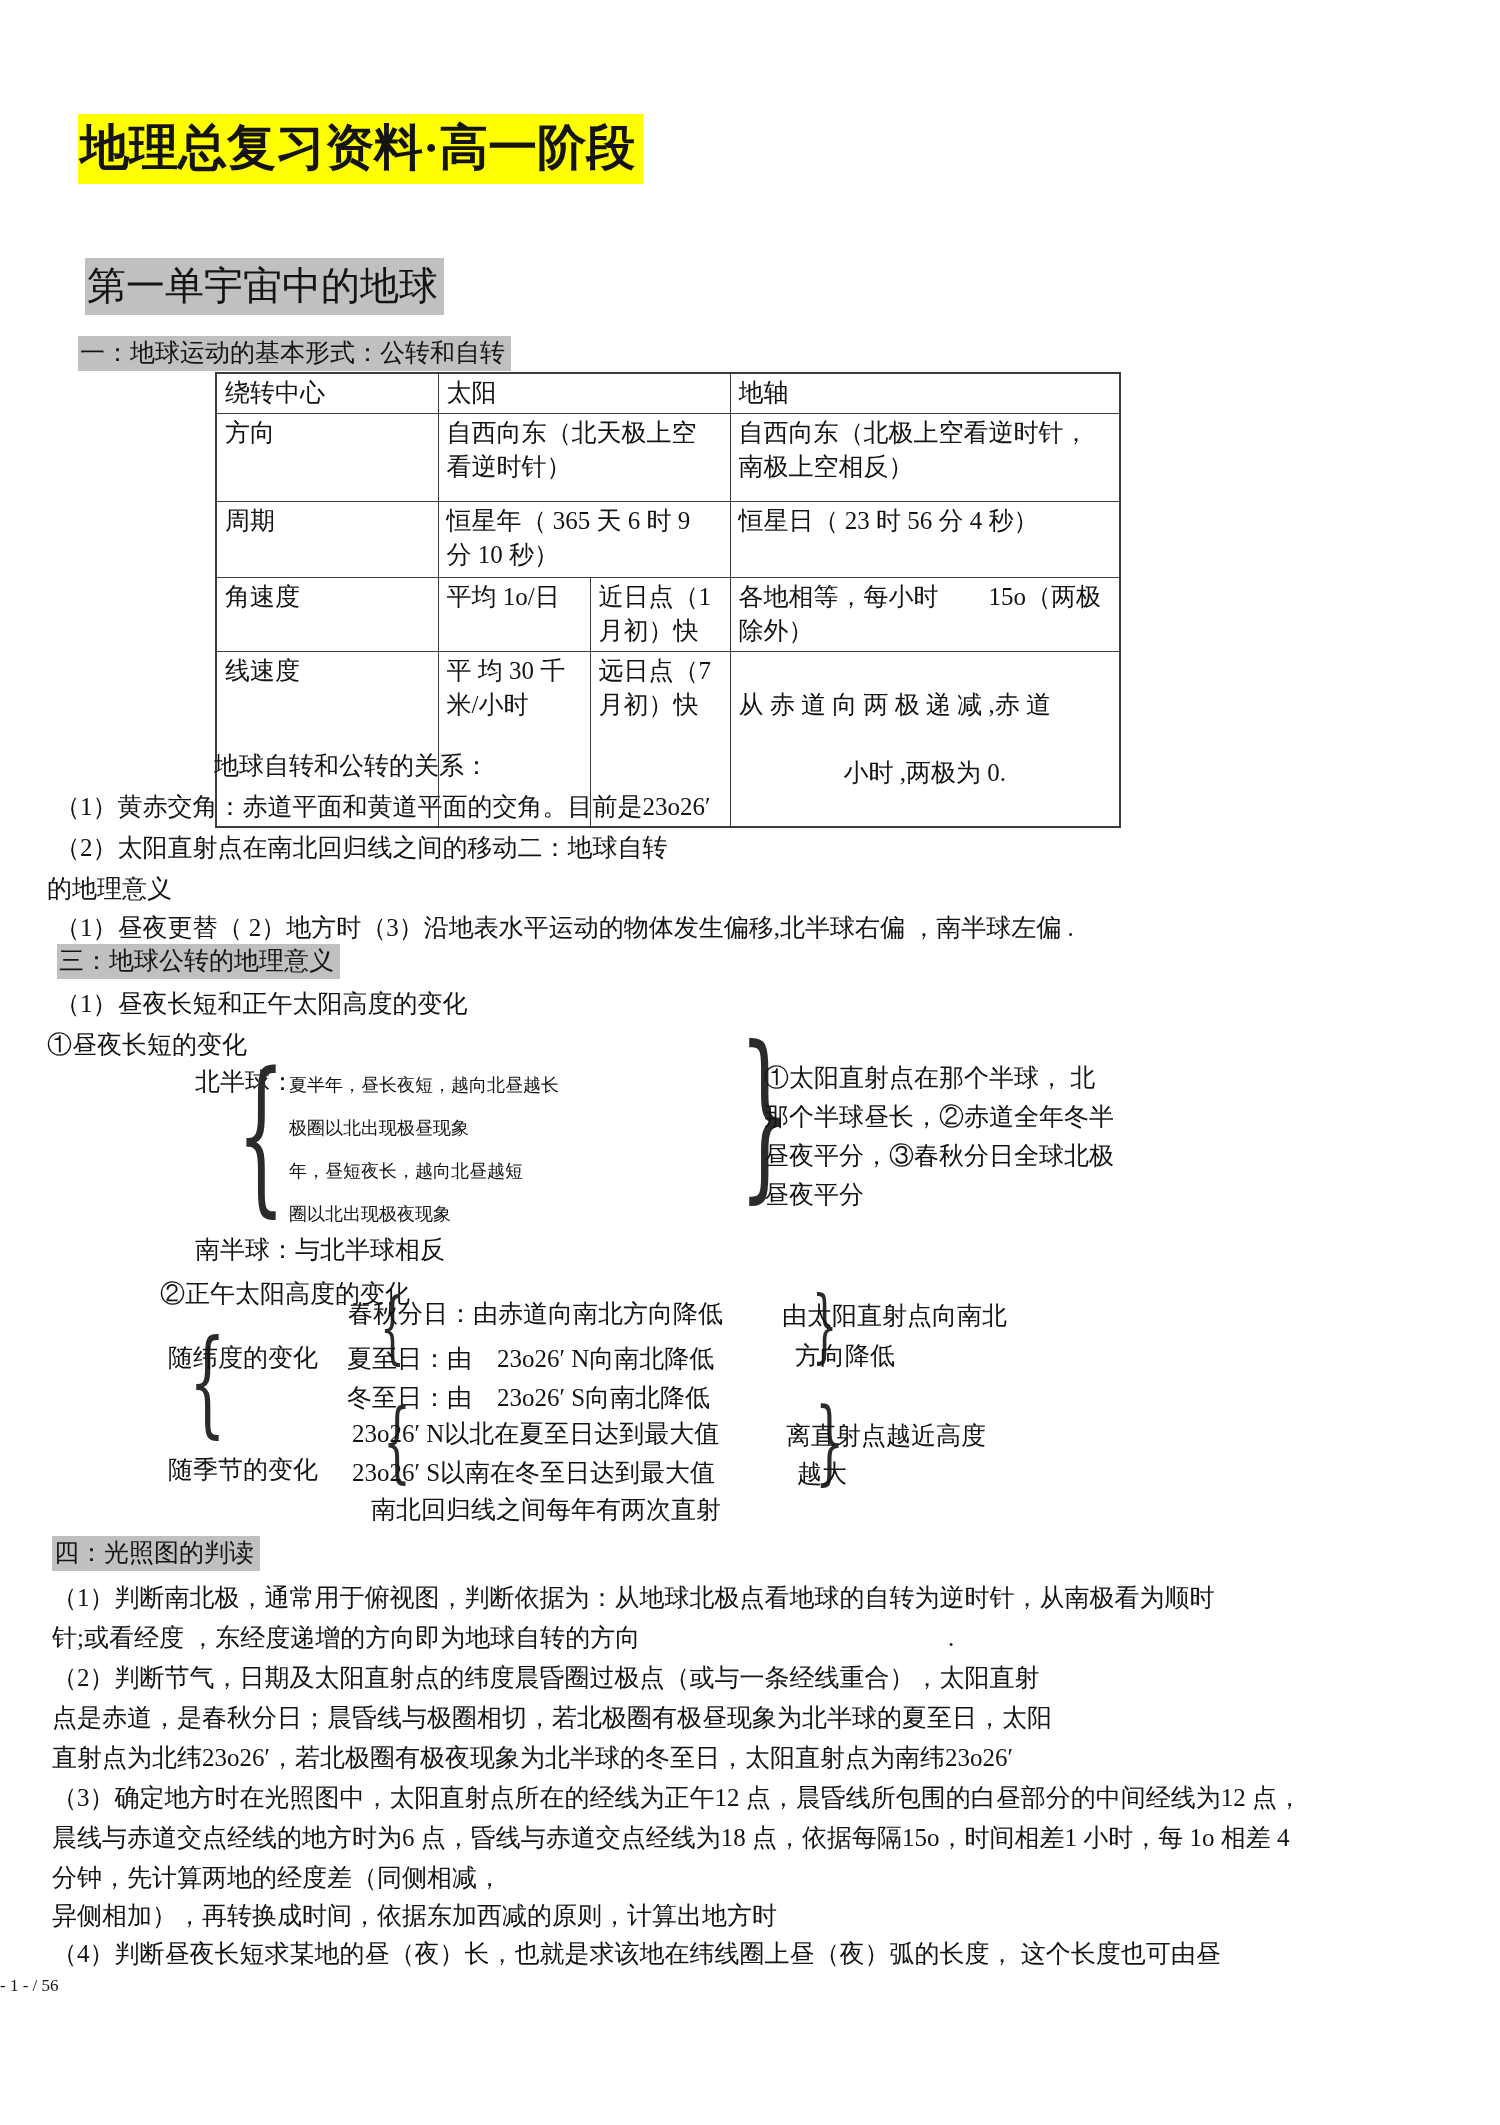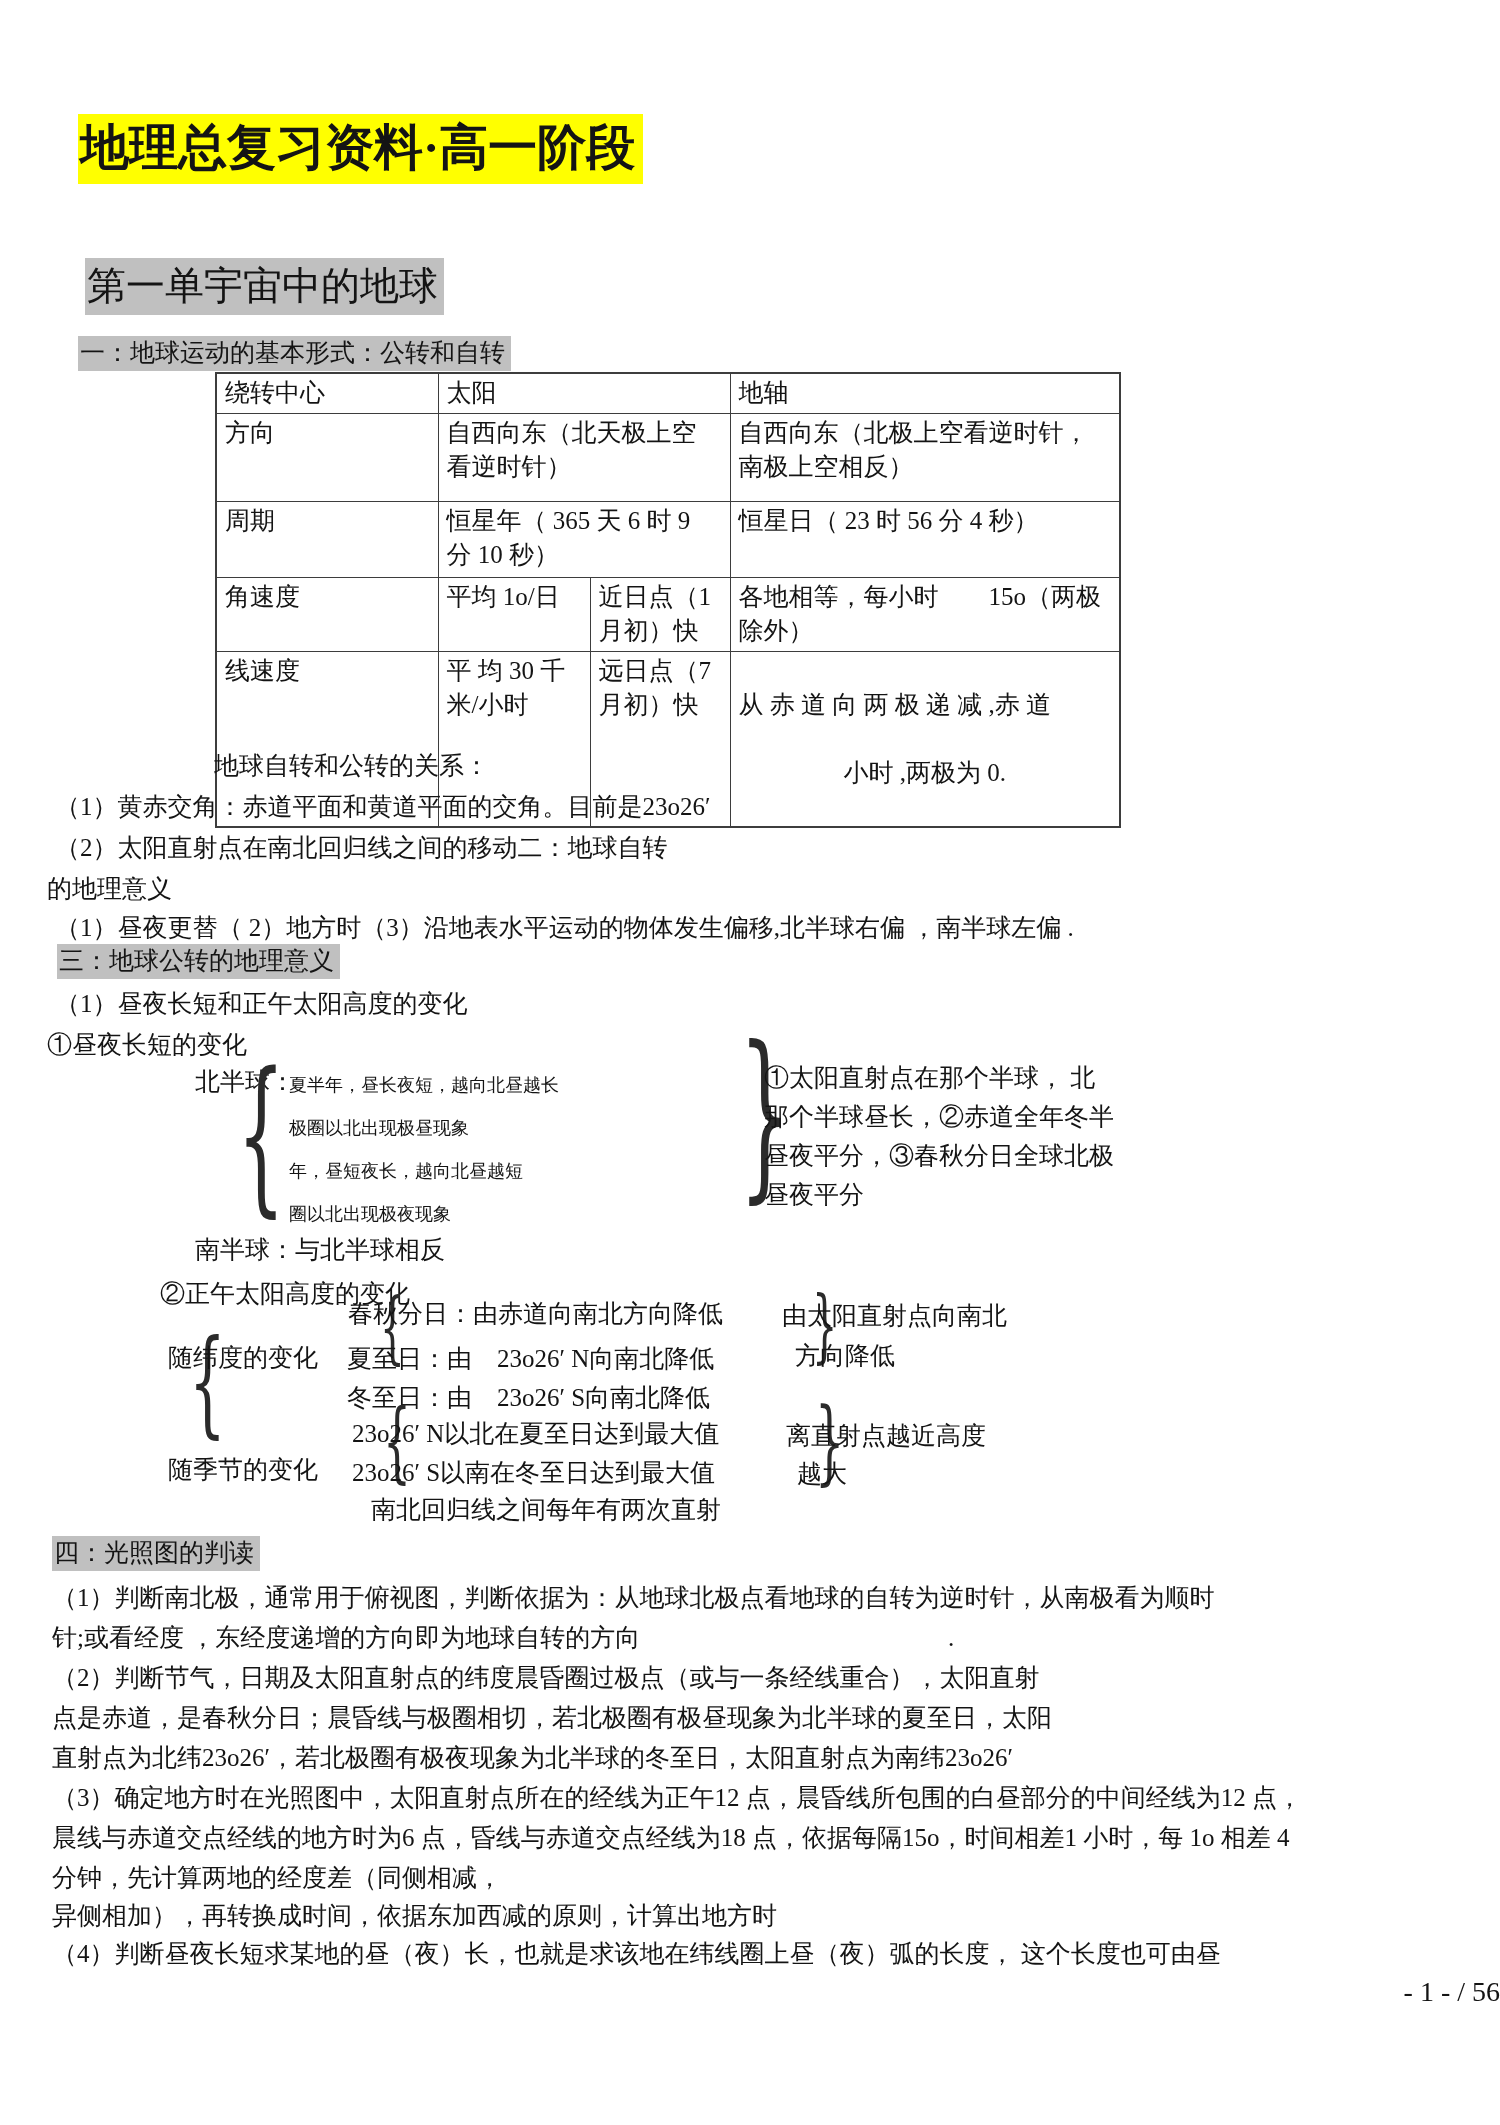--- a/index.html
+++ b/index.html
@@ -36,22 +36,22 @@
   table.rot{border:2px solid #3d3d3d;}
   .brace{
     position:absolute;
     font-family:"DejaVu Serif",serif;
     color:#2b2b2b;
     line-height:1;
     transform-origin:top left;
     font-weight:400;
   }
   .footer{
-    position:absolute;left:0;right:0;text-align:right;
-    font-size:28px;
+    position:absolute;left:0;right:0;text-align:left;
+    font-size:17px;
   }
 </style>
 </head>
 <body>
 
 <div class="page">
 
   <div class="abs" style="left:78px;top:114px;">
     <span class="hl-yellow title">地理总复习资料·高一阶段</span>
   </div>

